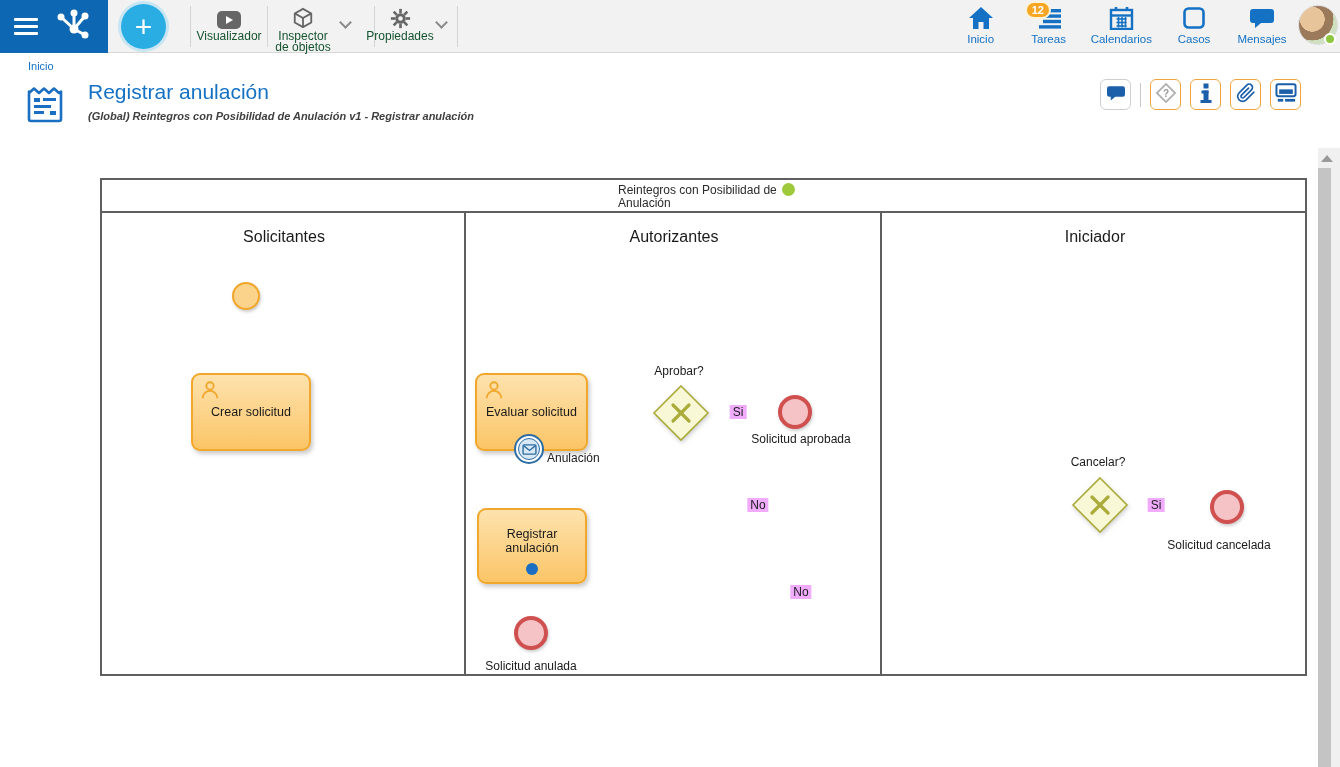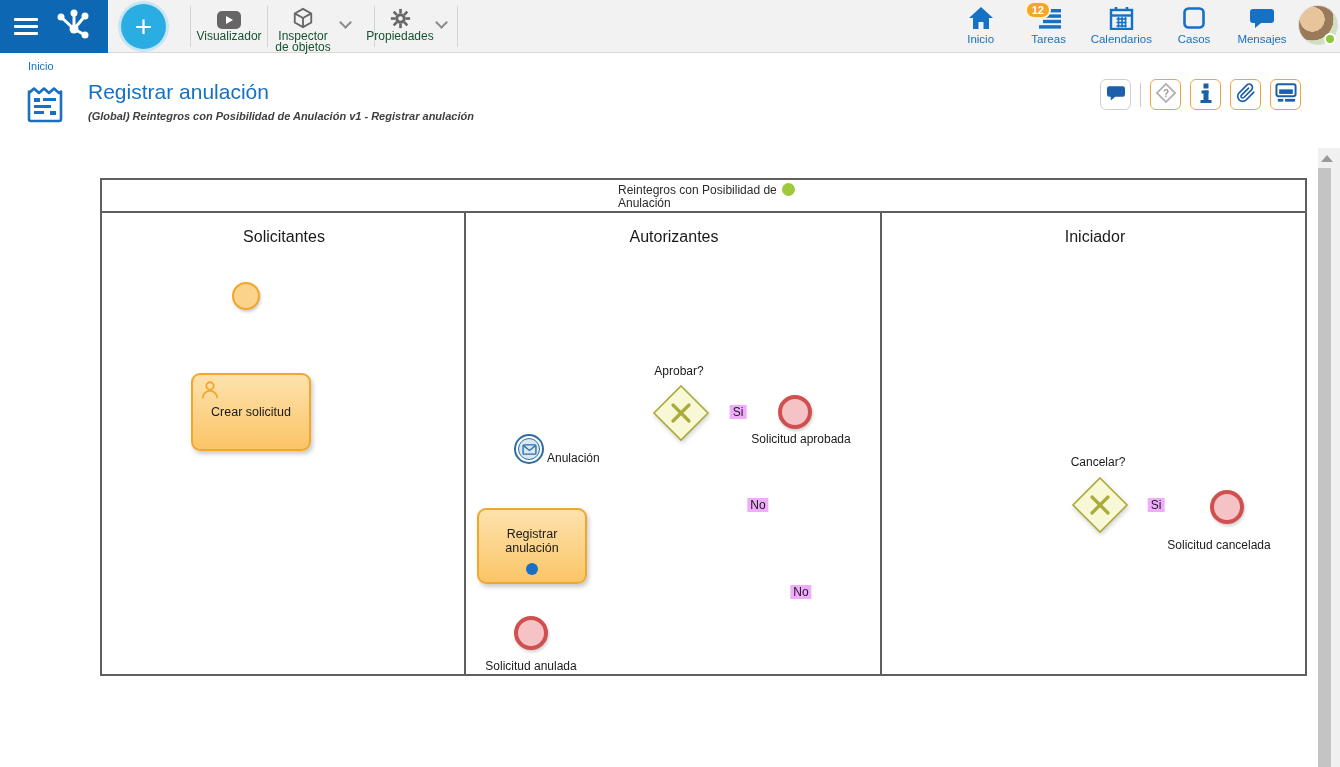--- a/index.html
+++ b/index.html
@@ -348,20 +348,29 @@
   <div class="task orange" style="left:191px; top:373px; width:120px; height:78px;">
     <span class="person">
       <svg width="22" height="22" viewBox="0 0 24 24" fill="none" stroke="#f1a62c" stroke-width="2">
           <circle cx="12" cy="7.5" r="4"></circle>
           <path d="M4 21 a8 8 0 0 1 16 0"></path>
         </svg>
     </span>
     <span>Crear solicitud</span>
   </div>
 
+  <div class="task orange" style="left:475px; top:373px; width:113px; height:78px;">
+    <span class="person">
+      <svg width="22" height="22" viewBox="0 0 24 24" fill="none" stroke="#f1a62c" stroke-width="2">
+          <circle cx="12" cy="7.5" r="4"></circle>
+          <path d="M4 21 a8 8 0 0 1 16 0"></path>
+        </svg>
+    </span>
+    <span>Evaluar solicitud</span>
+  </div>
 
   <div class="event ev-boundary" style="left:514px; top:434px;">
     <div class="inner">
       <svg width="15" height="11" viewBox="0 0 16 12" fill="none" stroke="#2e6da4" stroke-width="1.5">
           <rect x="1" y="1" width="14" height="10" rx="1"></rect>
           <path d="M1.5,1.8 L8,7 L14.5,1.8"></path>
         </svg>
     </div>
   </div>
 

